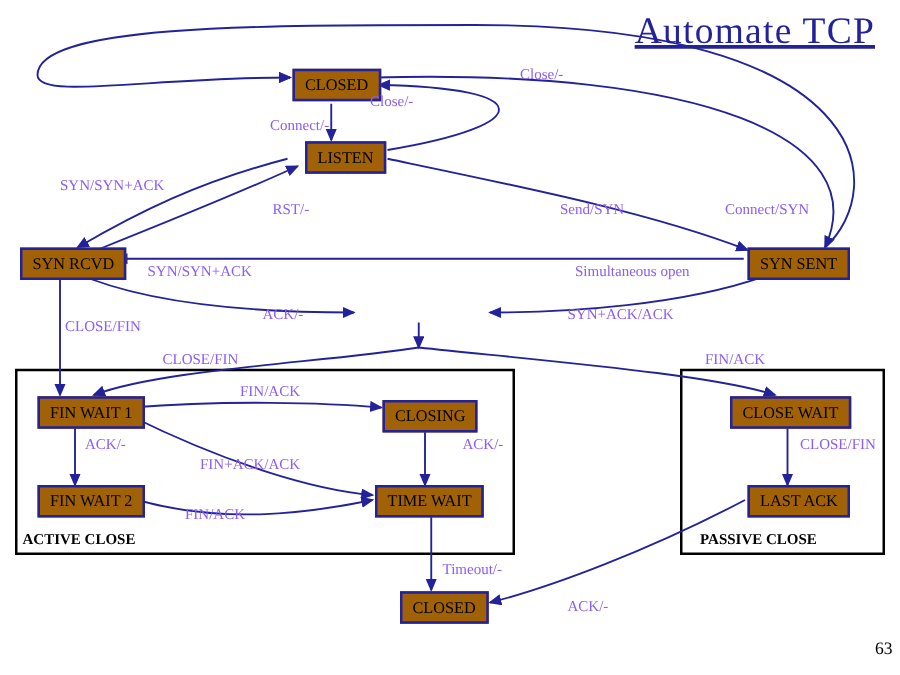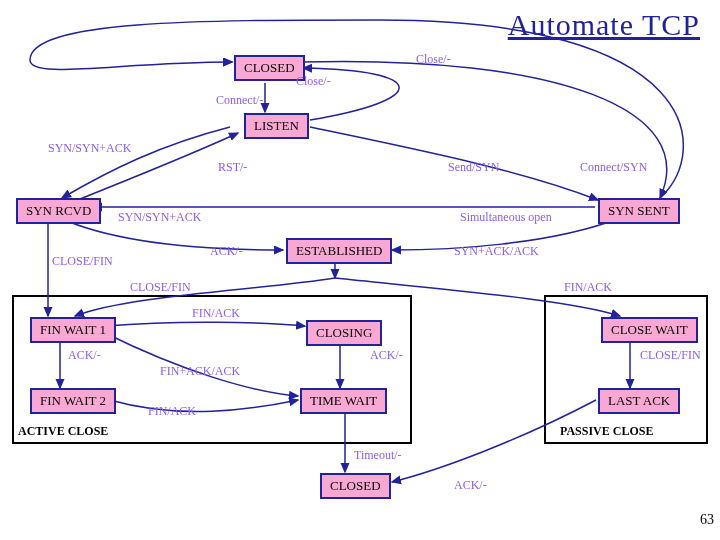--- a/index.html
+++ b/index.html
@@ -1,18 +1,18 @@
 <!DOCTYPE html>
 <html><head>
 <meta charset="utf-8">
 <style>
   body { margin:0; padding:0; font-family:"Times New Roman",serif; background:#fff; }
   .slide { position:relative; width:720px; height:540px; background:#fff; }
   .title { position:absolute; top:8px; right:20px; font-size:30px; color:#22229a; text-decoration:underline; letter-spacing:1px; }
-  .state { position:absolute; border:2px solid #22229a; background:#f9a8d4; font-size:13px; color:#000; padding:3px 8px; text-align:right; }
+  .state { position:absolute; border:2px solid #22229a; background:#a16207; font-size:13px; color:#000; padding:3px 8px; text-align:right; }
   .lbl { position:absolute; font-size:12px; color:#8b5cf6; white-space:nowrap; }
   .section { position:absolute; font-size:12px; color:#000; font-weight:bold; }
   .footer-r { position:absolute; bottom:12px; right:24px; font-size:16px; color:#22229a; }
   .slide-num { position:absolute; bottom:12px; right:6px; font-size:14px; color:#000; width:18px; text-align:right;}
   .big-box { position:absolute; border:2px solid #000; }
   svg { position:absolute; left:0; top:0; }
 </style>
 </head>
 <body>
 
@@ -75,25 +75,24 @@
       <path d="M596,400 C520,440 440,470 392,482"></path>
 
       <line x1="345" y1="408" x2="345" y2="472"></line>
     </g>
   </svg>
 
   <div class="state" style="left:234px; top:55px;">CLOSED</div>
   <div class="state" style="left:244px; top:113px;">LISTEN</div>
   <div class="state" style="left:16px;  top:198px;">SYN RCVD</div>
   <div class="state" style="left:598px; top:198px;">SYN SENT</div>
-  <div class="state" style="left:286px; top:238px;">ESTABLISHED</div>
   <div class="state" style="left:30px;  top:317px;">FIN WAIT 1</div>
   <div class="state" style="left:30px;  top:388px;">FIN WAIT 2</div>
   <div class="state" style="left:306px; top:320px;">CLOSING</div>
-  <div class="state" style="left:584px; top:317px;margin-left:17px;">CLOSE WAIT</div>
+  <div class="state" style="left:584px; top:317px;">CLOSE WAIT</div>
   <div class="state" style="left:300px; top:388px;">TIME WAIT</div>
   <div class="state" style="left:598px; top:388px;">LAST ACK</div>
   <div class="state" style="left:320px; top:473px;">CLOSED</div>
 
   <div class="lbl" style="left:296px; top:74px;">Close/-</div>
   <div class="lbl" style="left:416px; top:52px;">Close/-</div>
   <div class="lbl" style="left:216px; top:93px;">Connect/-</div>
   <div class="lbl" style="left:48px;  top:141px;">SYN/SYN+ACK</div>
   <div class="lbl" style="left:218px; top:160px;">RST/-</div>
   <div class="lbl" style="left:448px; top:160px;">Send/SYN</div>

